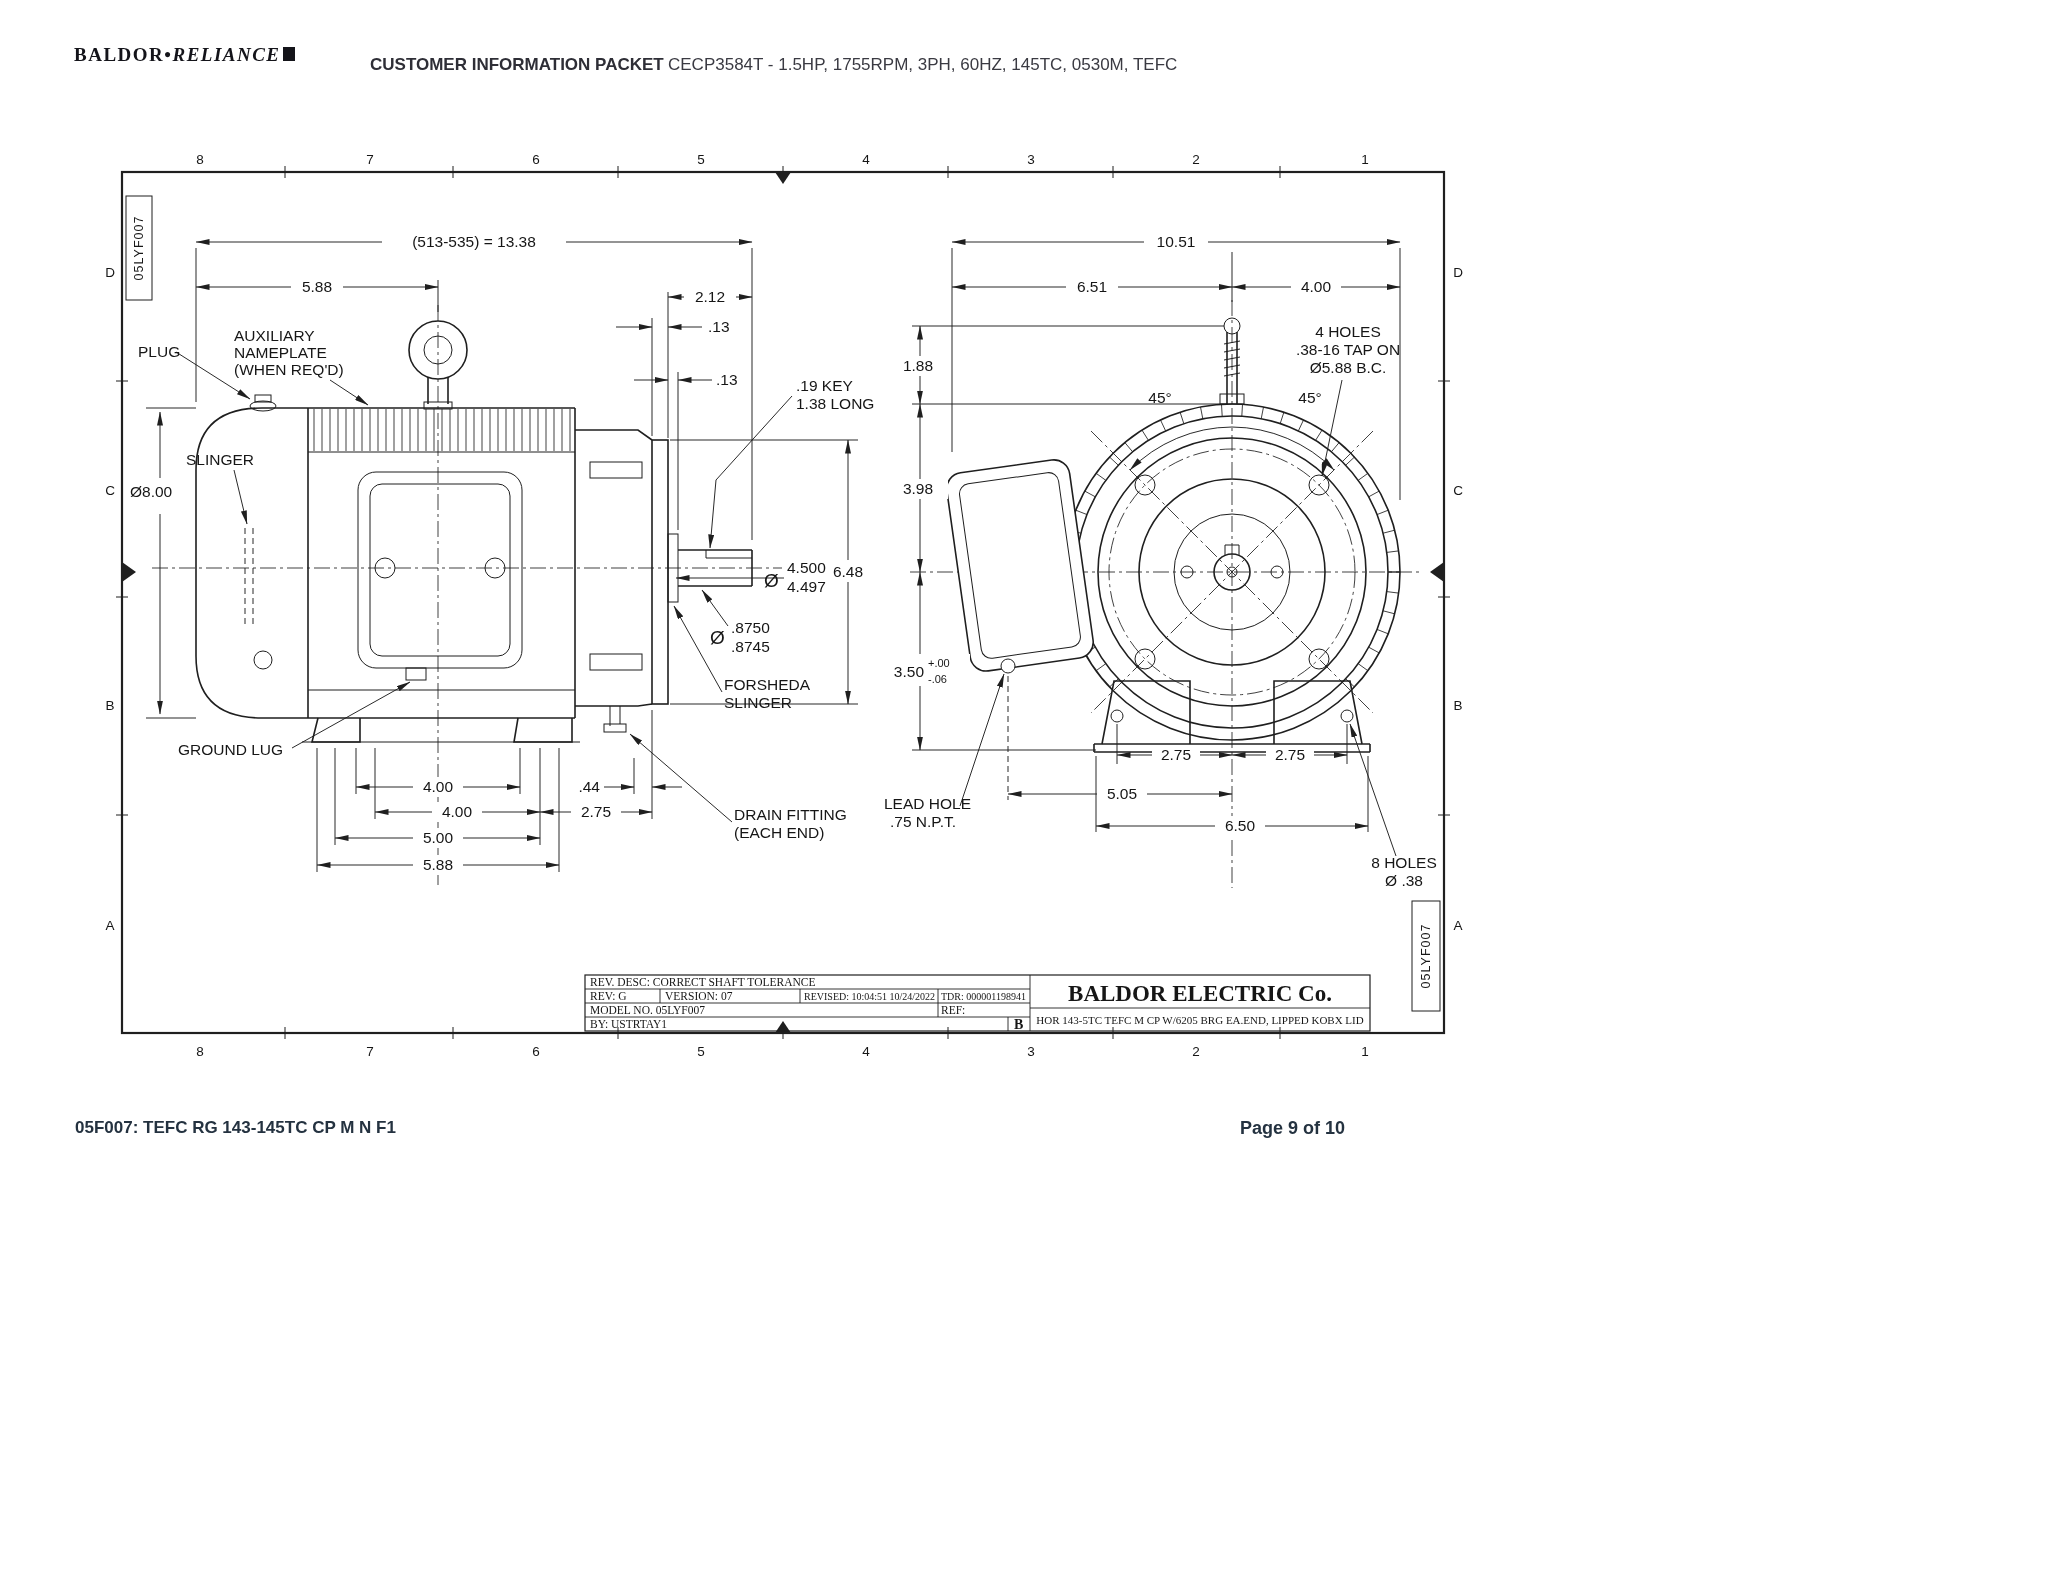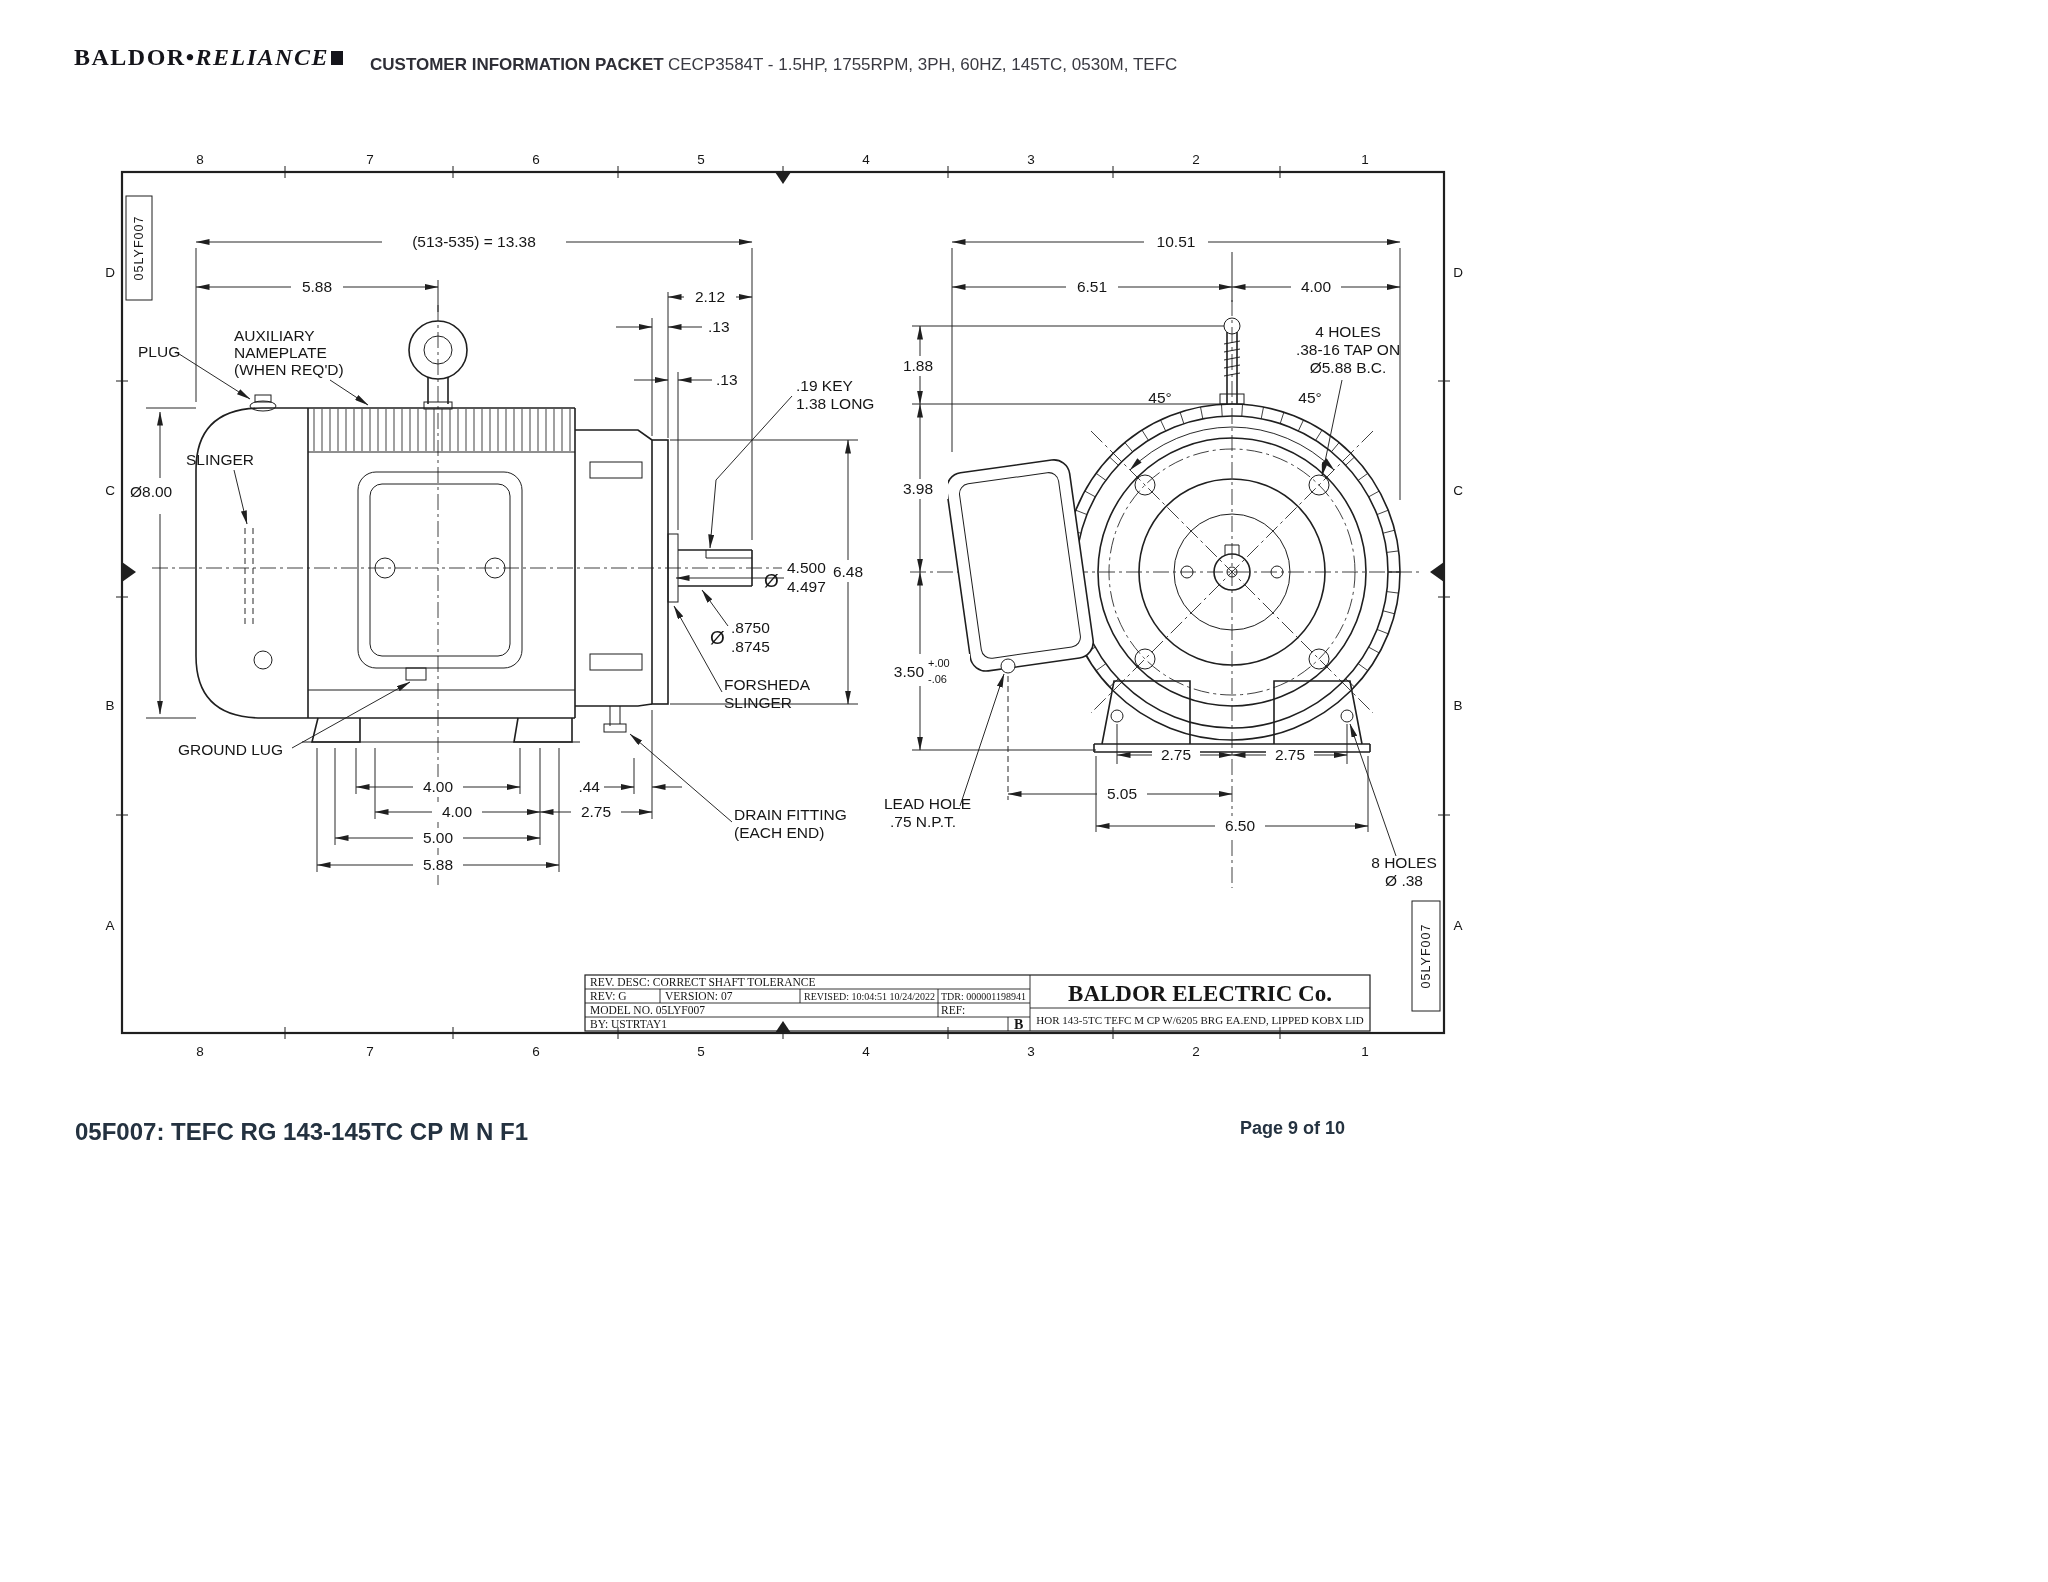--- a/index.html
+++ b/index.html
@@ -2,28 +2,28 @@
 <html><head>
 <meta charset="utf-8">
 <style>
   *{margin:0;padding:0;box-sizing:border-box}
   html,body{background:#ffffff}
   body{position:relative;width:2048px;height:1582px;overflow:hidden;
        font-family:"Liberation Sans",sans-serif;color:#1a1a1a}
 
   
   .hdr-logo{position:absolute;left:74px;top:44px;font-family:"Liberation Serif",serif;
-            font-weight:bold;font-size:24px;letter-spacing:1.5px;color:#14141a;white-space:nowrap}
+            font-weight:bold;font-size:19px;letter-spacing:1.5px;color:#14141a;white-space:nowrap}
   .hdr-logo .rel{font-style:italic}
   .hdr-logo .mark{display:inline-block;width:12px;height:14px;background:#14141a;margin-left:2px}
   .hdr-packet{position:absolute;left:370px;top:55px;font-size:17px;font-weight:bold;color:#2e2e36;white-space:nowrap}
   .hdr-spec{position:absolute;left:668px;top:55px;font-size:17px;color:#3a3a42;white-space:nowrap}
 
   
-  .ftr-left{position:absolute;left:75px;top:1118px;font-size:24px;font-weight:600;color:#243240;white-space:nowrap}
+  .ftr-left{position:absolute;left:75px;top:1118px;font-size:17px;font-weight:600;color:#243240;white-space:nowrap}
   .ftr-right{position:absolute;left:1240px;top:1118px;width:257px;text-align:left;
              font-size:18px;font-weight:600;color:#243240;white-space:nowrap}
 
   
   svg{position:absolute;left:0;top:0}
   .obj{fill:none;stroke:#1f1f1f;stroke-width:1.6}
   .thin{fill:none;stroke:#1f1f1f;stroke-width:1}
   .dim{fill:none;stroke:#1f1f1f;stroke-width:0.95}
   .cl{fill:none;stroke:#1f1f1f;stroke-width:0.85;stroke-dasharray:16 4 3 4}
   .hid{fill:none;stroke:#1f1f1f;stroke-width:0.95;stroke-dasharray:6 4}

